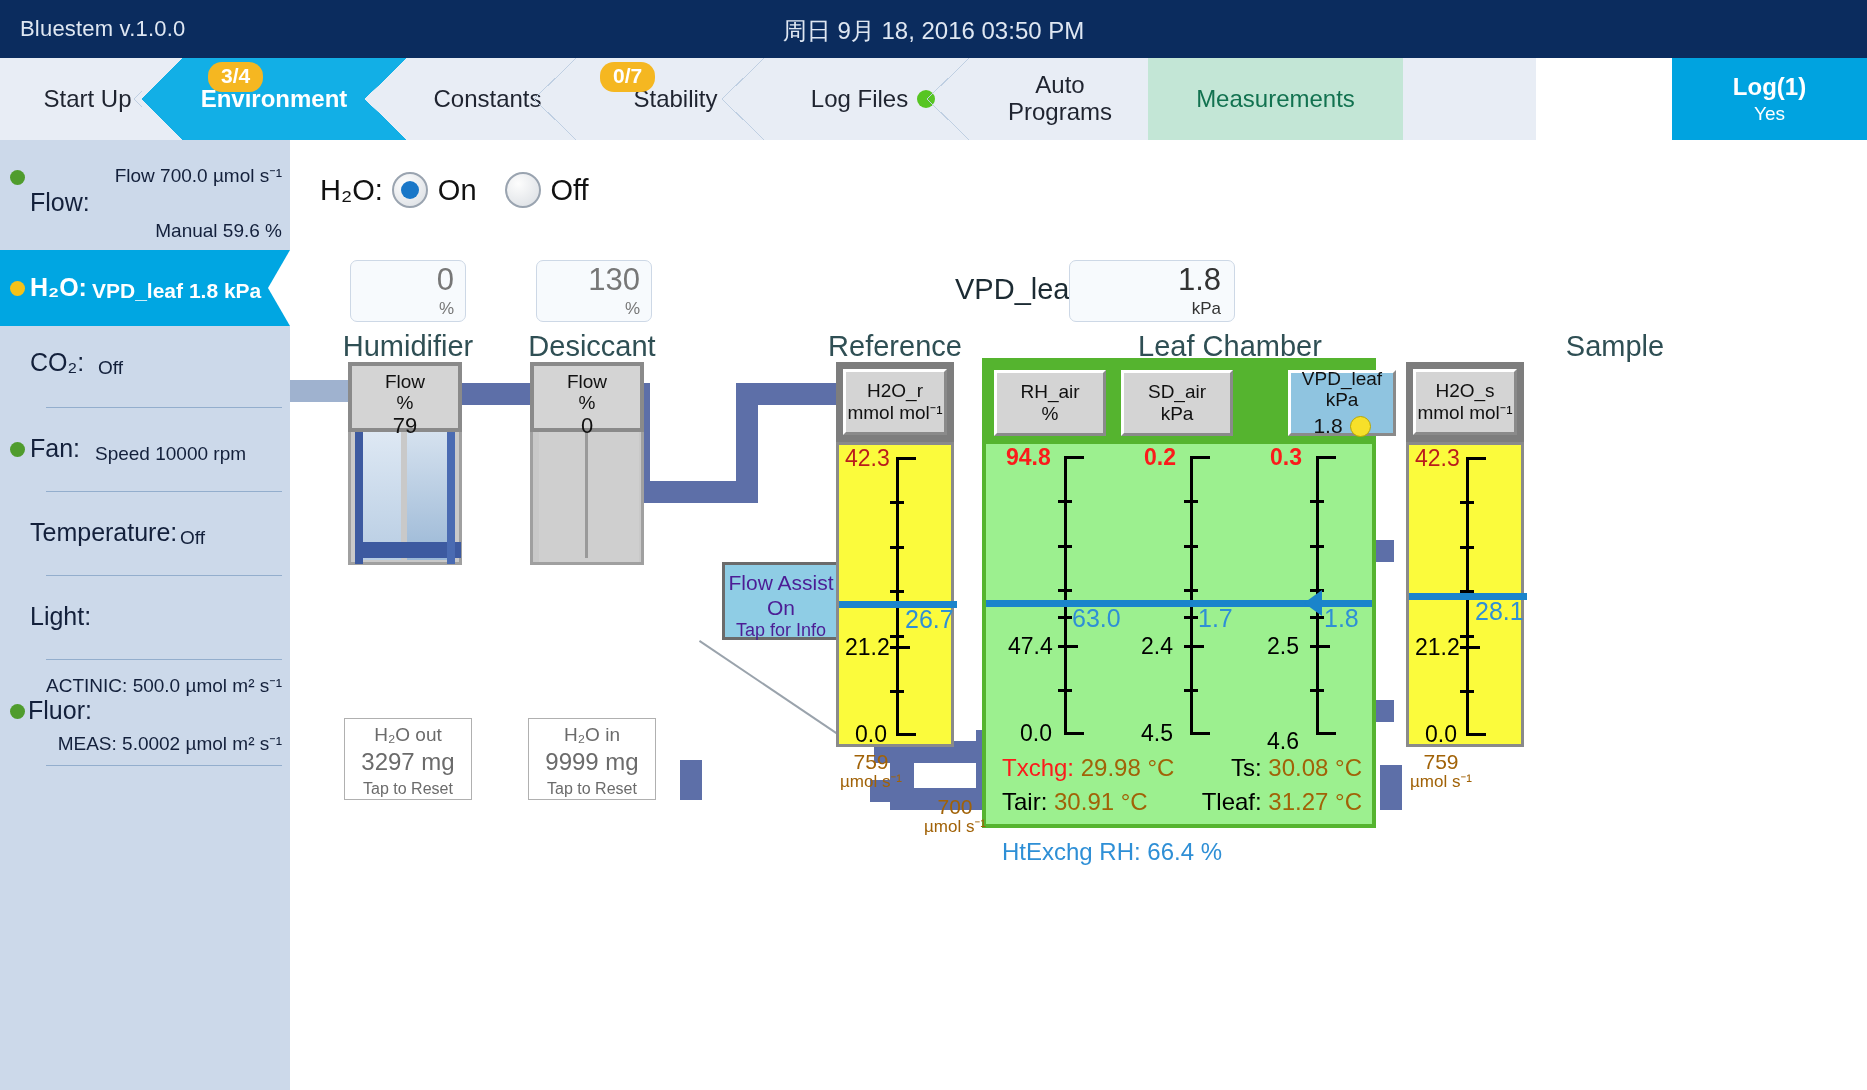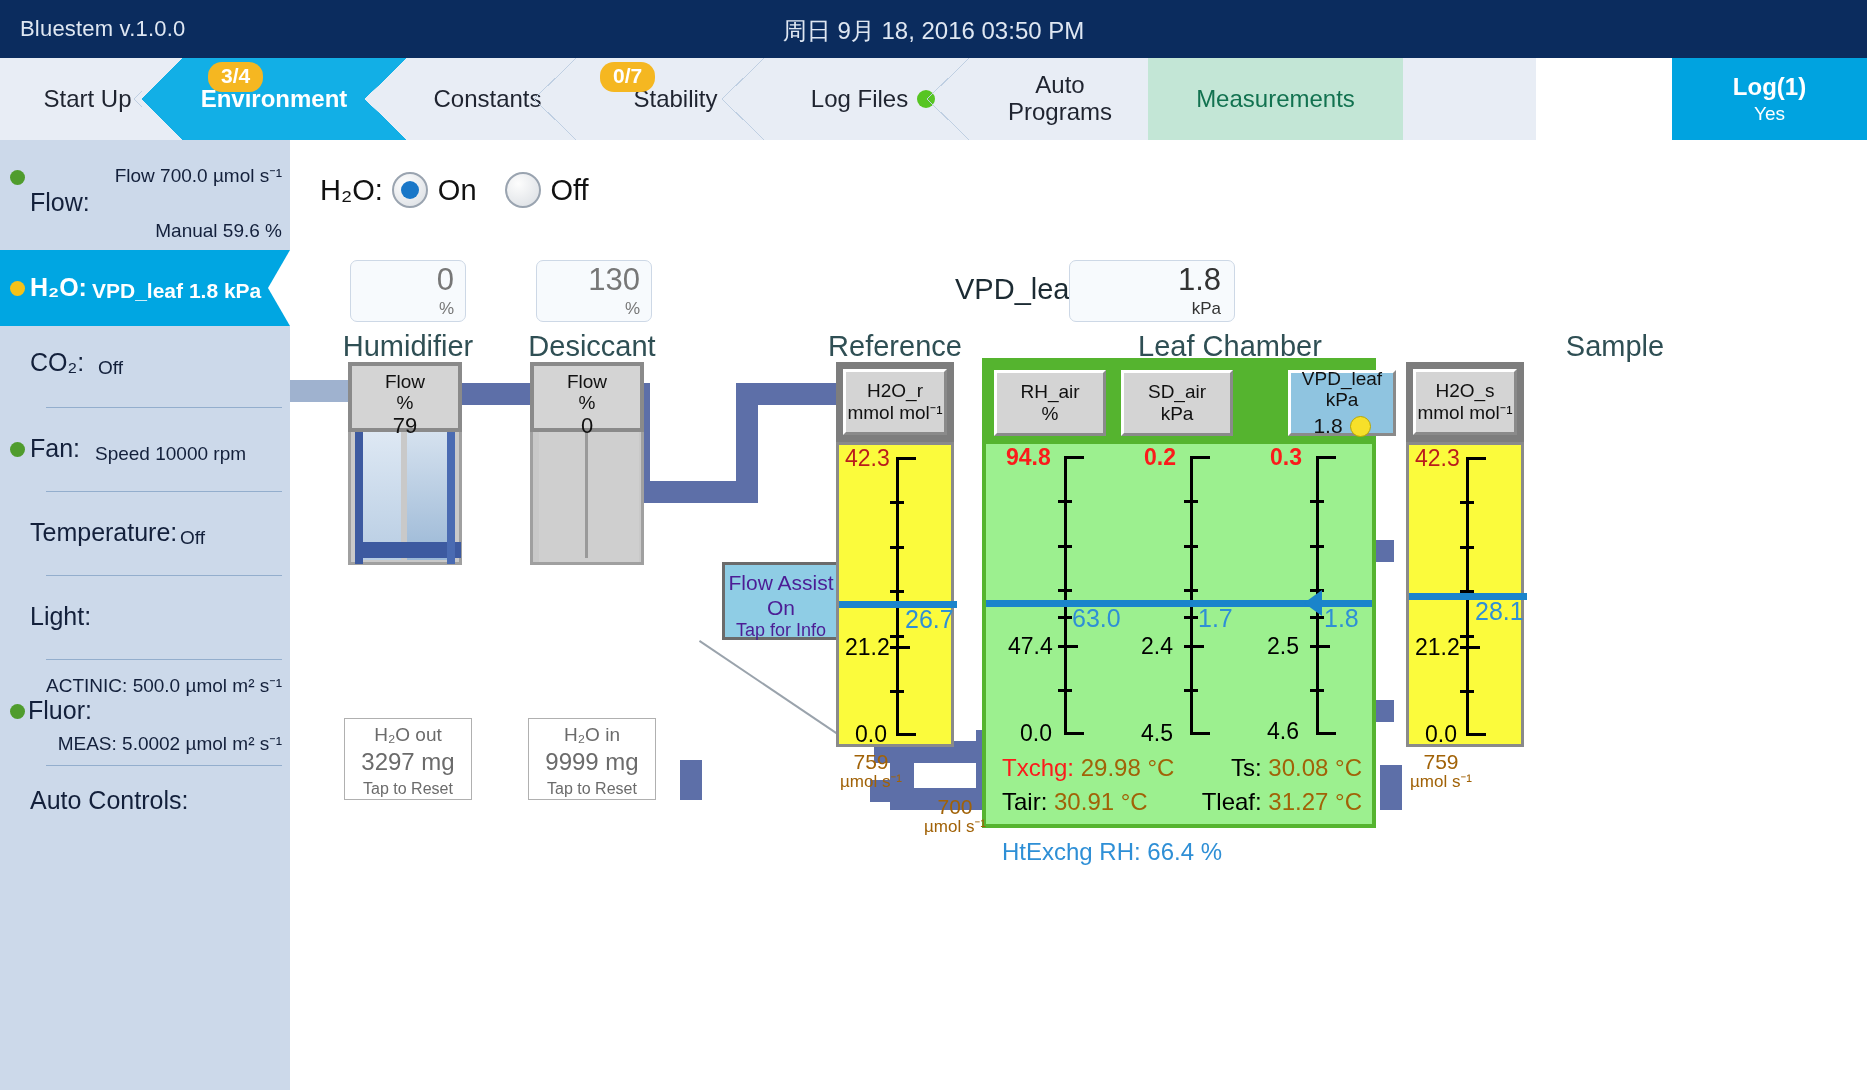--- a/index.html
+++ b/index.html
@@ -255,23 +255,20 @@
     </div>
 
     <div class="side-row" style="top:524px; height:110px;">
       <span class="dot green" style="top:40px;"></span>
       <span class="topval" style="top:8px;">ACTINIC: 500.0 µmol m² s⁻¹</span>
       <span class="lab" style="left:28px; top:32px;">Fluor:</span>
       <span class="topval" style="top:66px;text-align:right;">MEAS: 5.0002 µmol m² s⁻¹</span>
       <hr style="top:101px;">
     </div>
 
-    <div class="side-row" style="top:634px; height:70px;">
-      <span class="lab" style="left:30px; top:12px;">Auto Controls:</span>
-    </div>
   </div>
 
   <div class="main">
 
     <div class="radio-line">
       <span class="lbl">H₂O:</span>
       <span class="rad on"></span>
       <span class="txt">On</span>
       <span class="rad"></span>
       <span class="txt">Off</span>
@@ -438,21 +435,21 @@
         <div class="tickmk" style="left:330px; top:12px; width:20px;"></div>
         <div class="tickmk" style="left:324px; top:56px; width:14px;"></div>
         <div class="tickmk" style="left:324px; top:101px; width:14px;"></div>
         <div class="tickmk" style="left:324px; top:145px; width:14px;"></div>
         <div class="tickmk" style="left:324px; top:172px; width:14px;"></div>
         <div class="tickmk" style="left:324px; top:201px; width:20px;"></div>
         <div class="tickmk" style="left:324px; top:245px; width:14px;"></div>
         <div class="tickmk" style="left:330px; top:288px; width:20px;"></div>
         <span class="lblTop red" style="left:284px; top:0px;">0.3</span>
         <span class="lblMid" style="left:281px; top:189px;">2.5</span>
-        <span class="lblBot" style="left:281px; top:274px;">4.6</span>
+        <span class="lblBot" style="left:281px; top:284px;">4.6</span>
         <span class="lblVal" style="left:338px; top:160px;">1.8</span>
 
         <div class="valline" style="left:0px; top:156px; width:386px;"></div>
         <div style="position:absolute; left:318px; top:146px; width:0; height:0;
                     border-top:13px solid transparent; border-bottom:13px solid transparent;
                     border-right:18px solid #1a84cb;"></div>
       </div>
 
       <div class="tempbox" style="left:16px; top:392px; width:360px;">
         <div style="display:flex; justify-content:space-between;">

